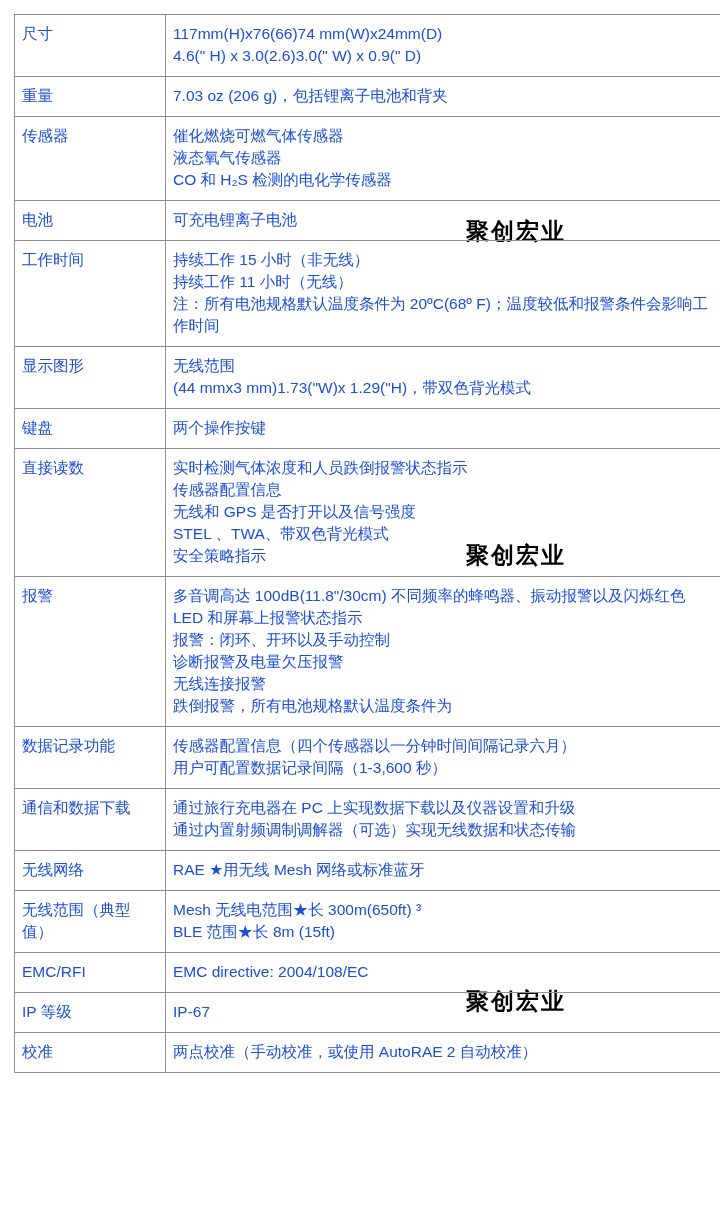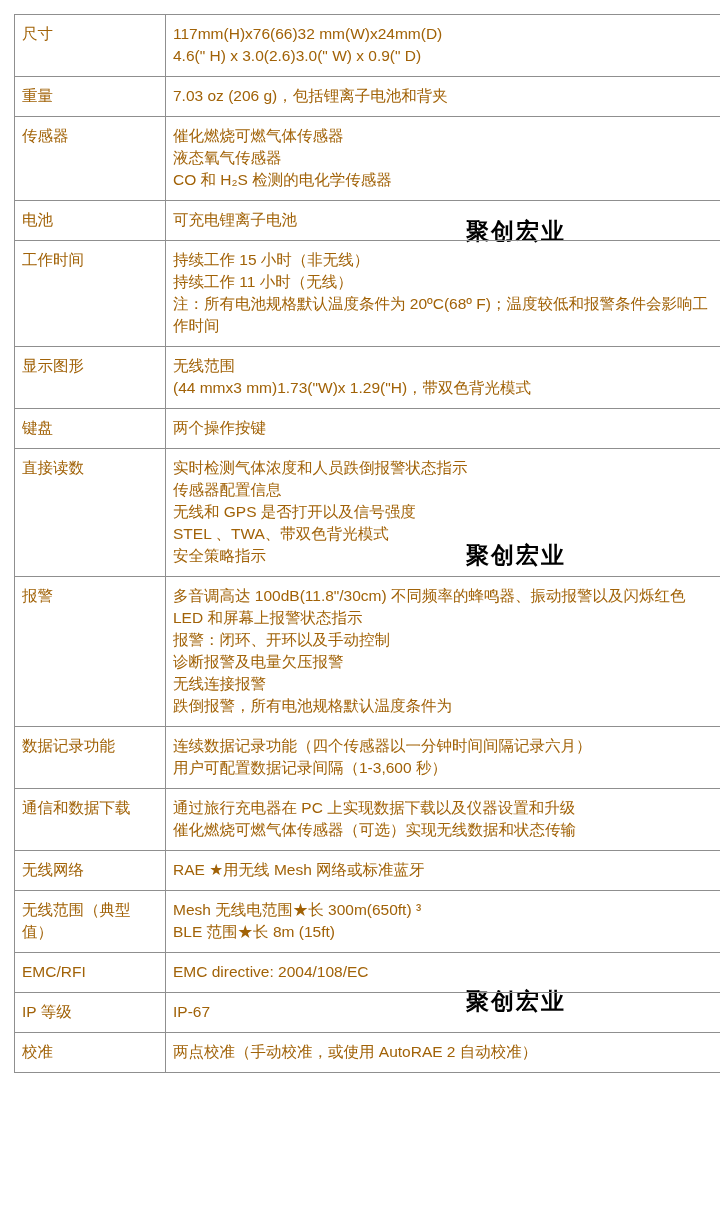--- a/index.html
+++ b/index.html
@@ -39,21 +39,21 @@
     width: 692px;
     margin: 14px 14px 0 14px;
     table-layout: fixed;
   }
   table.spec td {
     border: 1px solid #8f8f8f;
     vertical-align: top;
     padding: 8px 7px 9px 7px;
     font-size: 15.5px;
     line-height: 1.42;
-    color: #a16207;
+    color: #1d4ed8;
   }
   td.label {
     width: 136px;
   }
   td.value {
     width: 542px;
   }
   .line { display: block; }
 </style>
 </head>
@@ -63,21 +63,21 @@
 
   <div class="watermark wm1">聚创宏业</div>
   <div class="watermark wm2">聚创宏业</div>
   <div class="watermark wm3">聚创宏业</div>
 
   <table class="spec">
     <tbody>
         <tr>
           <td class="label">尺寸</td>
           <td class="value">
-            <span class="line">117mm(H)x76(66)32 mm(W)x24mm(D)</span>
+            <span class="line">117mm(H)x76(66)74 mm(W)x24mm(D)</span>
             <span class="line">4.6(" H) x 3.0(2.6)3.0(" W) x 0.9(" D)</span>
           </td>
         </tr>
         <tr>
           <td class="label">重量</td>
           <td class="value">
             <span class="line">7.03 oz (206 g)，包括锂离子电池和背夹</span>
           </td>
         </tr>
         <tr>
@@ -131,29 +131,29 @@
             <span class="line">多音调高达 100dB(11.8"/30cm) 不同频率的蜂鸣器、振动报警以及闪烁红色 LED 和屏幕上报警状态指示</span>
             <span class="line">报警：闭环、开环以及手动控制</span>
             <span class="line">诊断报警及电量欠压报警</span>
             <span class="line">无线连接报警</span>
             <span class="line">跌倒报警，所有电池规格默认温度条件为</span>
           </td>
         </tr>
         <tr>
           <td class="label">数据记录功能</td>
           <td class="value">
-            <span class="line">连续数据记录功能（四个传感器以一分钟时间间隔记录六月）</span>
+            <span class="line">传感器配置信息（四个传感器以一分钟时间间隔记录六月）</span>
             <span class="line">用户可配置数据记录间隔（1-3,600 秒）</span>
           </td>
         </tr>
         <tr>
           <td class="label">通信和数据下载</td>
           <td class="value">
             <span class="line">通过旅行充电器在 PC 上实现数据下载以及仪器设置和升级</span>
-            <span class="line">催化燃烧可燃气体传感器（可选）实现无线数据和状态传输</span>
+            <span class="line">通过内置射频调制调解器（可选）实现无线数据和状态传输</span>
           </td>
         </tr>
         <tr>
           <td class="label">无线网络</td>
           <td class="value">
             <span class="line">RAE ★用无线 Mesh 网络或标准蓝牙</span>
           </td>
         </tr>
         <tr>
           <td class="label">无线范围（典型值）</td>

